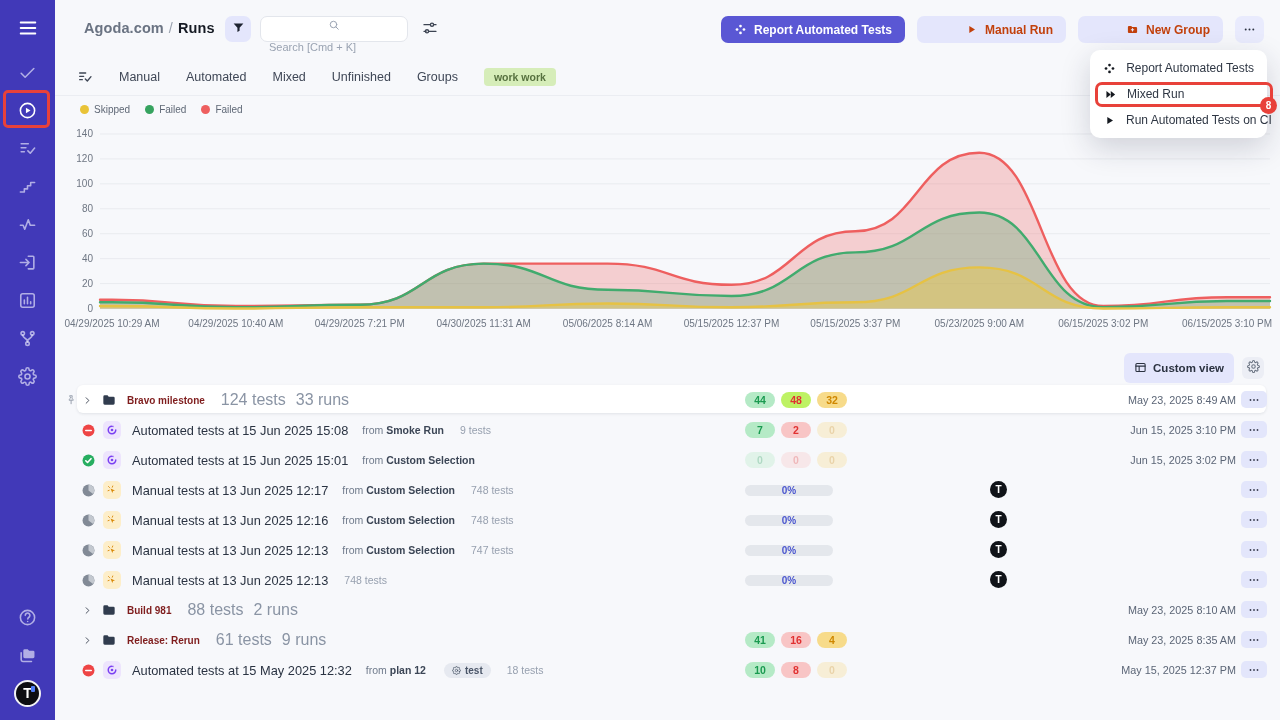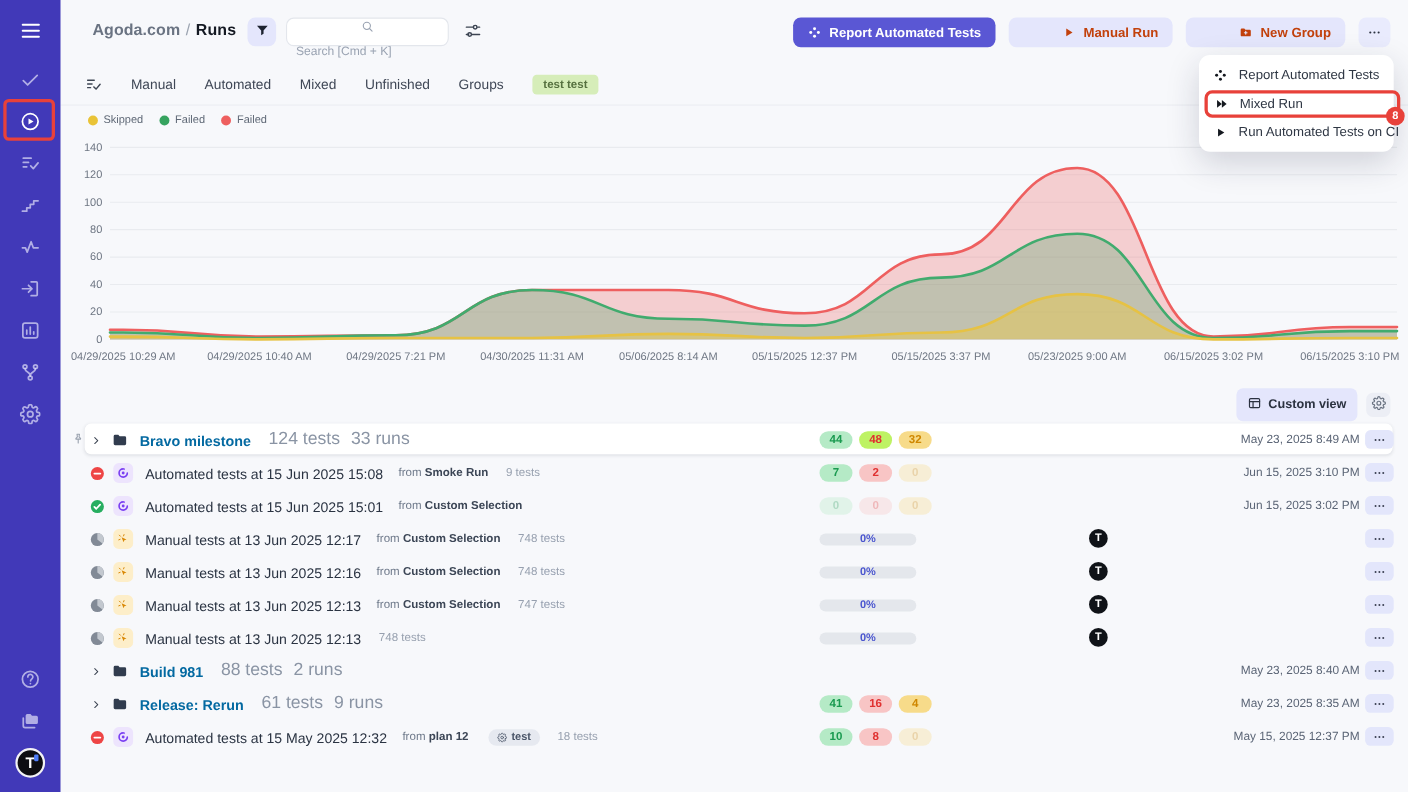--- a/index.html
+++ b/index.html
@@ -55,21 +55,21 @@
   .gear-btn { width:22px; height:22px; border:none; border-radius:6px; background:#eceef5; color:#6a7382; display:flex; align-items:center; justify-content:center; cursor:pointer; }
 
   
   .runs-table { position:absolute; left:0; top:385px; width:1225px; }
   .trow { position:relative; height:30px; }
   .card-bg { position:absolute; left:22px; right:14px; top:0; height:28px; background:#fff; border-radius:6px; box-shadow:0 1px 3px rgba(25,35,60,.10); }
   .pin-ic { position:absolute; left:10px; top:7px; color:#9aa2af; }
   .tleft { position:absolute; left:27px; top:0; height:30px; display:flex; align-items:center; gap:8px; }
   .chev { color:#3c4452; display:flex; margin-top:1px; }
   .folder-ic { color:#313c4e; display:flex; }
-  .g-name { font-size:13px; font-weight:bold; color:#0369a1; margin-left:2px; }
+  .g-name { font-size:10px; font-weight:bold; color:#7f1d1d; margin-left:2px; }
   .g-meta { font-size:16px; color:#8a94a4; margin-left:8px; }
   .r-title { font-size:12.8px; color:#2a3342; margin-left:3px; }
   .r-from { font-size:10.5px; color:#6f7a8b; margin-left:6px; }
   .r-from b { color:#3c4656; font-size:10.5px; }
   .r-tests { font-size:10.5px; color:#97a0af; margin-left:8px; }
   .r-tag { display:flex; align-items:center; gap:4px; background:#e6e9f0; color:#4a5568; font-size:10px; font-weight:bold; border-radius:9px; padding:2px 8px; margin-left:10px; }
   .status-ic { display:flex; }
   .type-ic { width:18px; height:18px; border-radius:5px; display:flex; align-items:center; justify-content:center; }
   .type-ic.automated { background:#ede4fd; color:#7a3ff2; }
   .type-ic.manual { background:#fdeec9; color:#d98806; }
@@ -269,21 +269,21 @@
             <path d="M4 6h9M4 11h6M4 16h4M12.5 15l3 3 5.5-6.5"></path>
           </svg>
         </span>
       <div style="display:flex;gap:26px;align-items:center;" id="tabs-c">
           <div class="tab">Manual</div>
           <div class="tab">Automated</div>
           <div class="tab">Mixed</div>
           <div class="tab">Unfinished</div>
           <div class="tab">Groups</div>
         </div>
-      <span class="tag-pill">test test</span>
+      <span class="tag-pill">work work</span>
     </div>
 
     <div class="legend" id="legend-c">
         <div class="leg">
           <span class="dot" style="background:#e9c337"></span>
           <span>Skipped</span>
         </div>
         <div class="leg">
           <span class="dot" style="background:#36a35f"></span>
           <span>Failed</span>
@@ -567,21 +567,21 @@
             </span>
             <span class="folder-ic">
               <svg width="16" height="16" viewBox="0 0 24 24" fill="none" stroke="currentColor" stroke-width="2" stroke-linecap="round" stroke-linejoin="round">
                 <path d="M3.5 7a2 2 0 012-2h4.3l1.8 2h7a1.9 1.9 0 011.9 1.9V17a2 2 0 01-2 2h-13a2 2 0 01-2-2z" fill="currentColor" stroke="none"></path>
               </svg>
             </span>
             <span class="g-name">Build 981</span>
             <span class="g-meta">88 tests</span>
             <span class="g-meta" style="margin-left:2px">2 runs</span>
           </div>
-          <div class="t-date">May 23, 2025 8:40 AM</div>
+          <div class="t-date">May 23, 2025 8:10 AM</div>
           <button class="t-more">
             <svg width="12" height="12" viewBox="0 0 24 24" fill="none" stroke="currentColor" stroke-width="2" stroke-linecap="round" stroke-linejoin="round">
               <circle cx="5" cy="12" r="1.8" fill="currentColor" stroke="none"></circle>
               <circle cx="12" cy="12" r="1.8" fill="currentColor" stroke="none"></circle>
               <circle cx="19" cy="12" r="1.8" fill="currentColor" stroke="none"></circle>
             </svg>
           </button>
         </div>
         <div class="trow">
           <div class="tleft">

